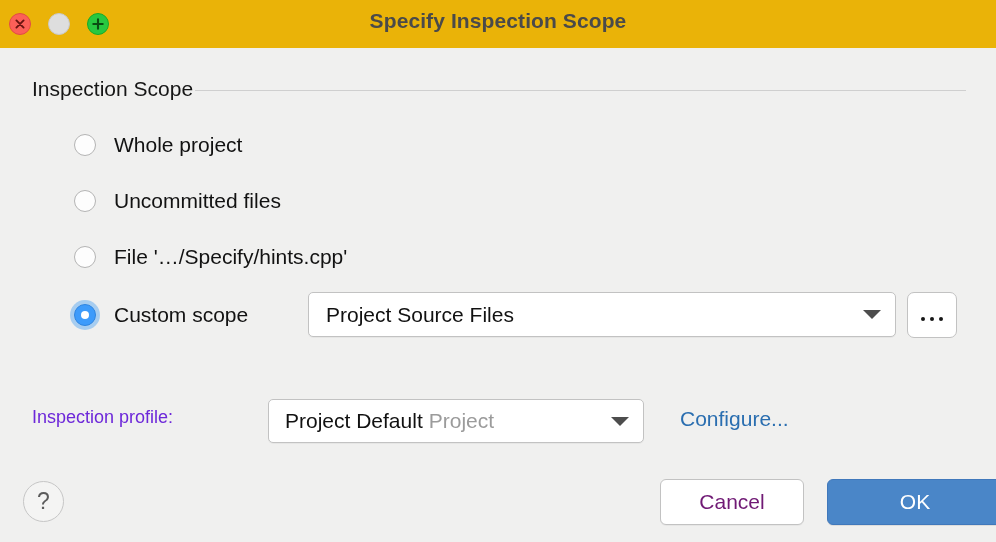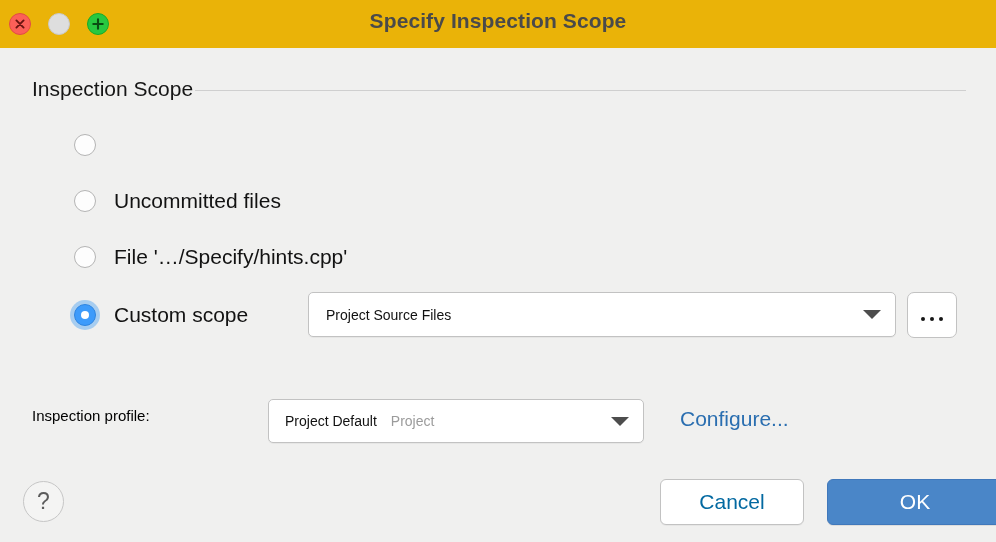--- a/index.html
+++ b/index.html
@@ -130,21 +130,21 @@
   .combo {
     box-sizing: border-box;
     background: #ffffff;
     border: 1px solid #c2c2c2;
     border-radius: 5px;
     display: flex;
     align-items: center;
     box-shadow: 0 1px 0 rgba(0,0,0,0.04);
   }
   .combo-text {
-    font-size: 14px;
+    font-size: 21px;
     color: #111111;
     white-space: nowrap;
   }
   .combo-text.muted {
     color: #9b9b9b;
   }
   .chevron {
     width: 0; height: 0;
     border-left: 9px solid transparent;
     border-right: 9px solid transparent;
@@ -181,30 +181,30 @@
     width: 4px; height: 4px;
     border-radius: 50%;
     background: #161616;
     display: block;
   }
 
   
   #profile-label {
     position: absolute;
     left: 32px; top: 407px;
-    font-size: 15px;
-    color: #000000;
+    font-size: 18px;
+    color: #6d28d9;
     white-space: nowrap;
   }
   #profile-combo {
     position: absolute;
     left: 268px; top: 399px;
     width: 376px; height: 44px;
     padding: 0 14px 0 16px;
-    gap: 14px;
+    gap: 6px;
   }
   #profile-combo .spacer { flex: 1; }
   #configure-link {
     position: absolute;
     left: 680px; top: 407px;
     font-size: 21px;
     color: #2a6eb0;
     white-space: nowrap;
     cursor: pointer;
   }
@@ -230,21 +230,21 @@
     left: 660px; top: 479px;
     width: 144px; height: 46px;
     box-sizing: border-box;
     background: #ffffff;
     border: 1px solid #c2c2c2;
     border-radius: 6px;
     display: flex;
     align-items: center;
     justify-content: center;
     font-size: 21px;
-    color: #0369a1;
+    color: #701a75;
     box-shadow: 0 1px 0 rgba(0,0,0,0.04);
   }
   #ok-button {
     position: absolute;
     left: 827px; top: 479px;
     width: 176px; height: 46px;
     box-sizing: border-box;
     background: #4a86c8;
     border: 1px solid #4078bb;
     border-radius: 6px;
@@ -280,20 +280,21 @@
   <div class="window-title">Specify Inspection Scope</div>
 </div>
 
 <div class="group-header">
   <span class="group-header-label">Inspection Scope</span>
   <span class="group-rule"></span>
 </div>
 
 <div class="radio-row r1">
   <span class="radio-dot"></span>
+  <span class="radio-label">Whole project</span>
 </div>
 
 <div class="radio-row r2">
   <span class="radio-dot"></span>
   <span class="radio-label">Uncommitted files</span>
 </div>
 
 <div class="radio-row r3">
   <span class="radio-dot"></span>
   <span class="radio-label">File '…/Specify/hints.cpp'</span>

